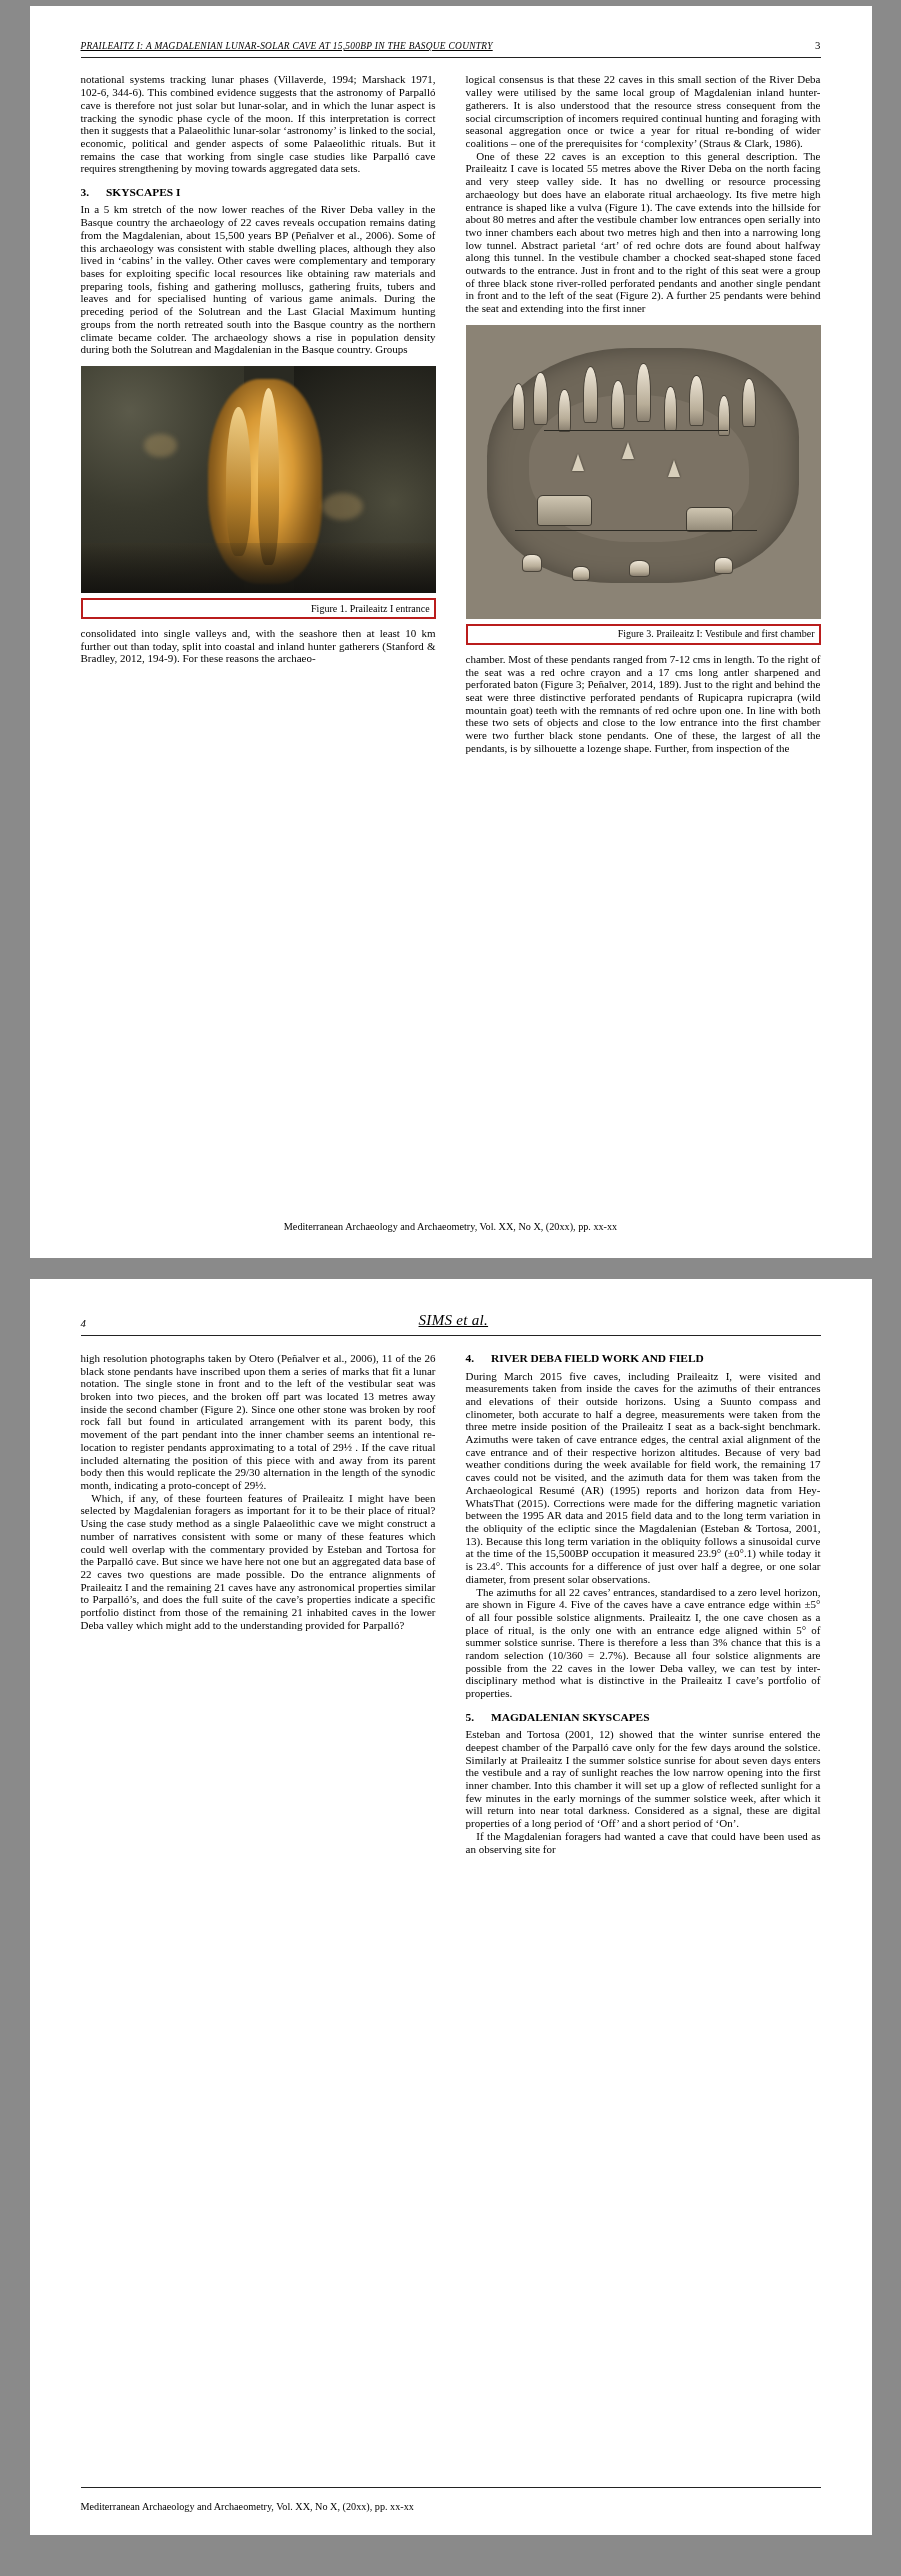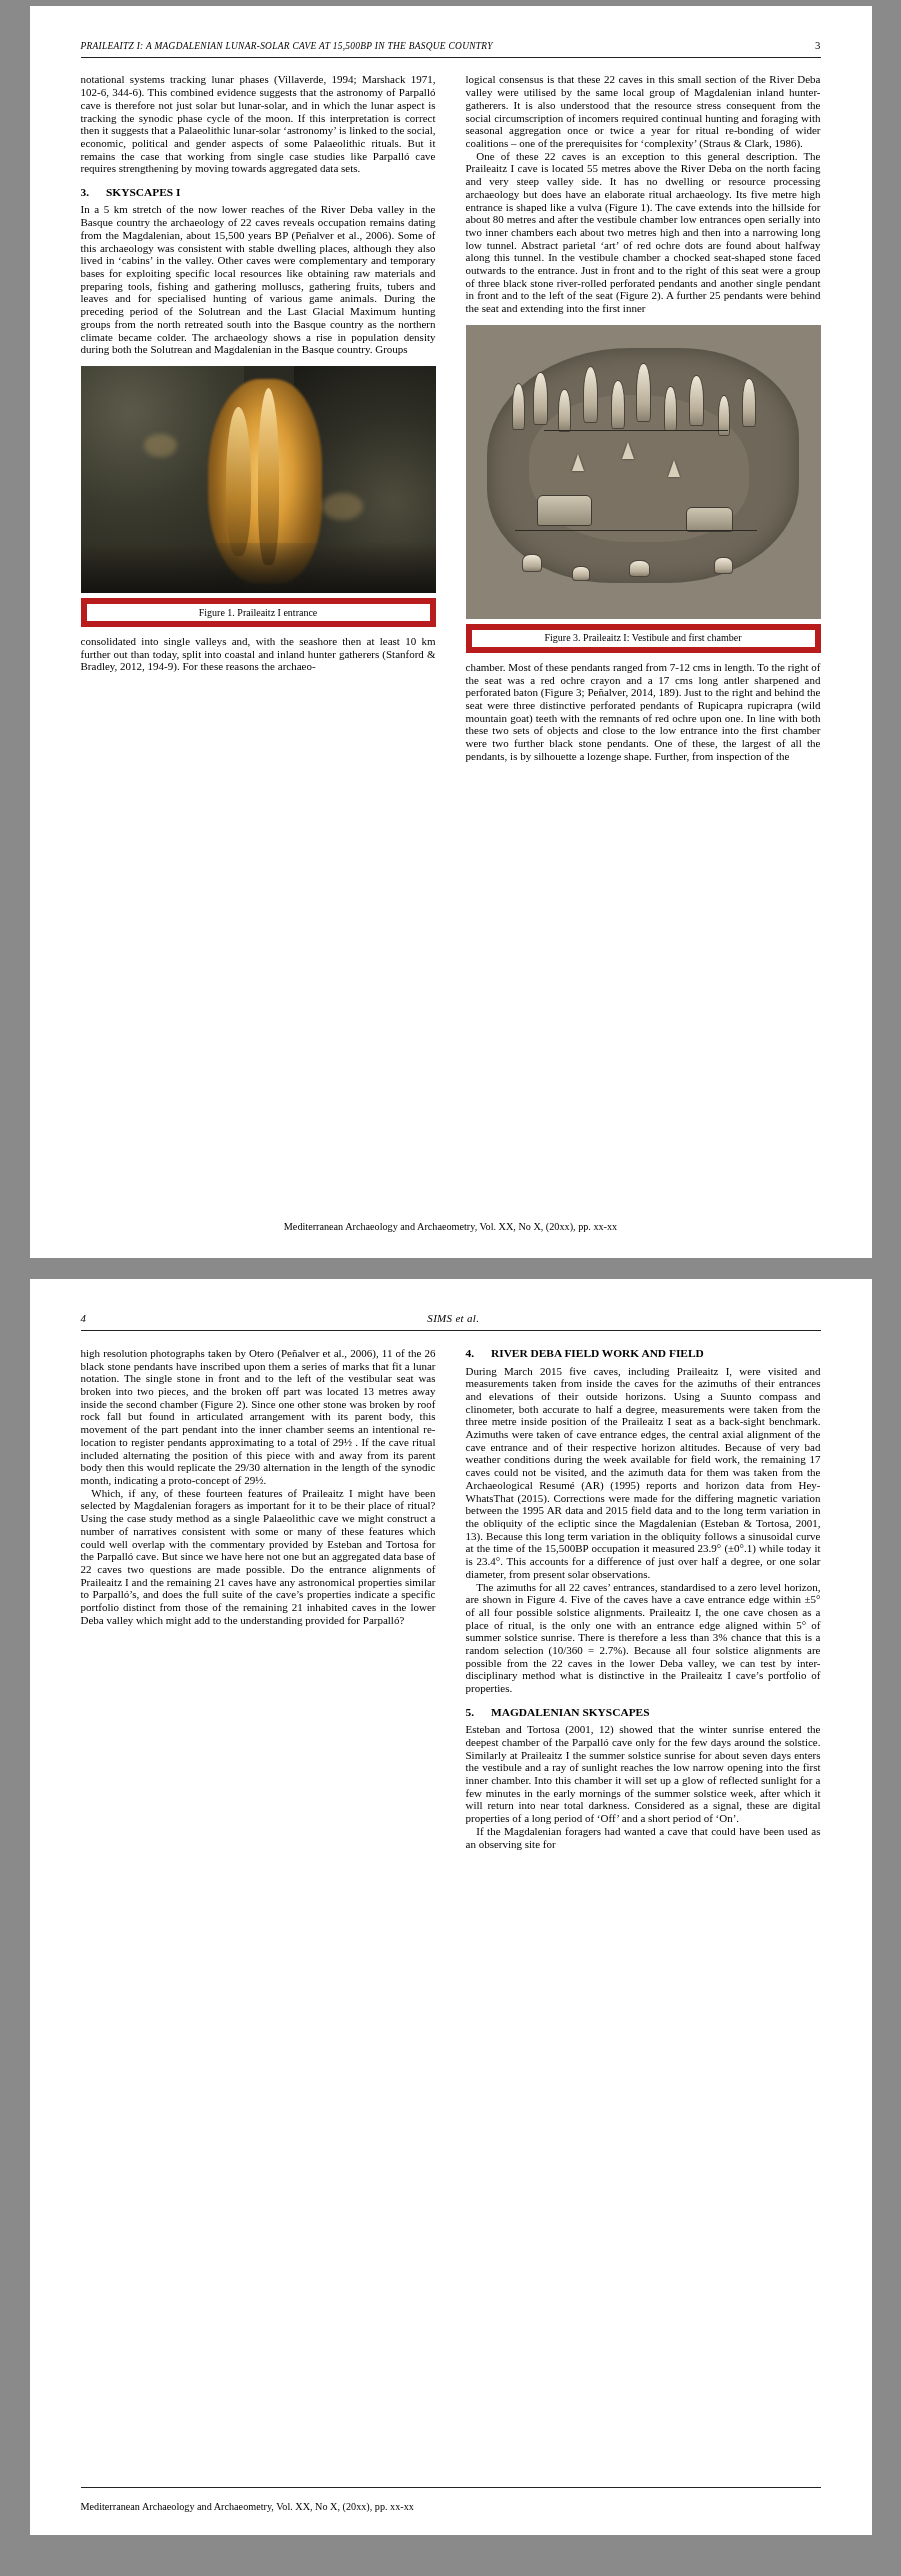--- a/index.html
+++ b/index.html
@@ -35,26 +35,27 @@
     border-bottom:1px solid #222;
     padding-bottom:5.9px;
     margin-bottom:15.7px;
   }
   .runhead .rh-title{
     font-style:italic;
     font-variant:small-caps;
     text-transform:uppercase;
     font-size:9.4px;
     letter-spacing:0.3px;
+    text-decoration:underline;
   }
   .runhead .rh-page{font-size:10.8px;}
   .runhead.right-num .rh-title{text-align:left;}
   .runhead.left-num{justify-content:flex-start;gap:0;}
   .runhead.left-num .rh-page{flex:0 0 auto;font-style:italic;}
-  .runhead.left-num .rh-title{flex:1;text-align:center;font-style:italic;font-variant:normal;text-transform:none;font-size:11px;}
+  .runhead.left-num .rh-title{flex:1;text-align:center;font-style:italic;font-variant:normal;text-transform:none;font-size:15px;}
   .cols{
     display:flex;
     gap:30px;
     align-items:flex-start;
   }
   .col{
     width:365px;
     font-size:11px;
     line-height:12.7px;
     text-align:justify;
@@ -75,23 +76,23 @@
     margin:9.8px 0 7.8px 0;
   }
   .fig-cap{
     font-size:10px;
     line-height:11.8px;
     text-align:center;
     margin-top:4.9px;
     border:0;
   }
   .fig-cap.boxed{
-    border:6px solid #b91c1c;
+    border:2px solid #b91c1c;
     padding:2.9px 3.9px;
-    text-align:center;
+    text-align:right;
   }
   .footer{
     position:absolute;
     left:0; right:0;
     bottom:25.5px;
     text-align:center;
     font-size:10.2px;
   }
   .footer-rule{
     position:absolute;

